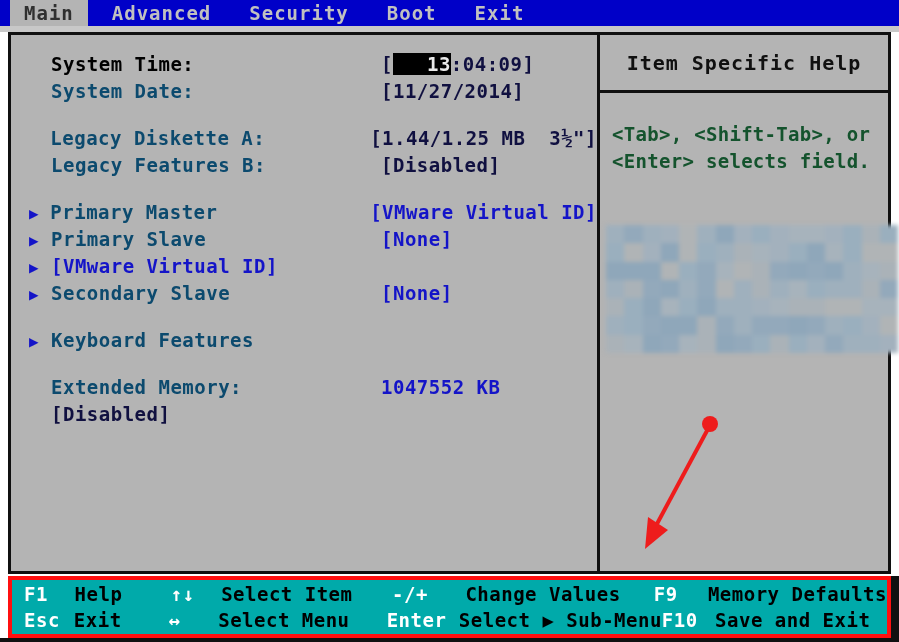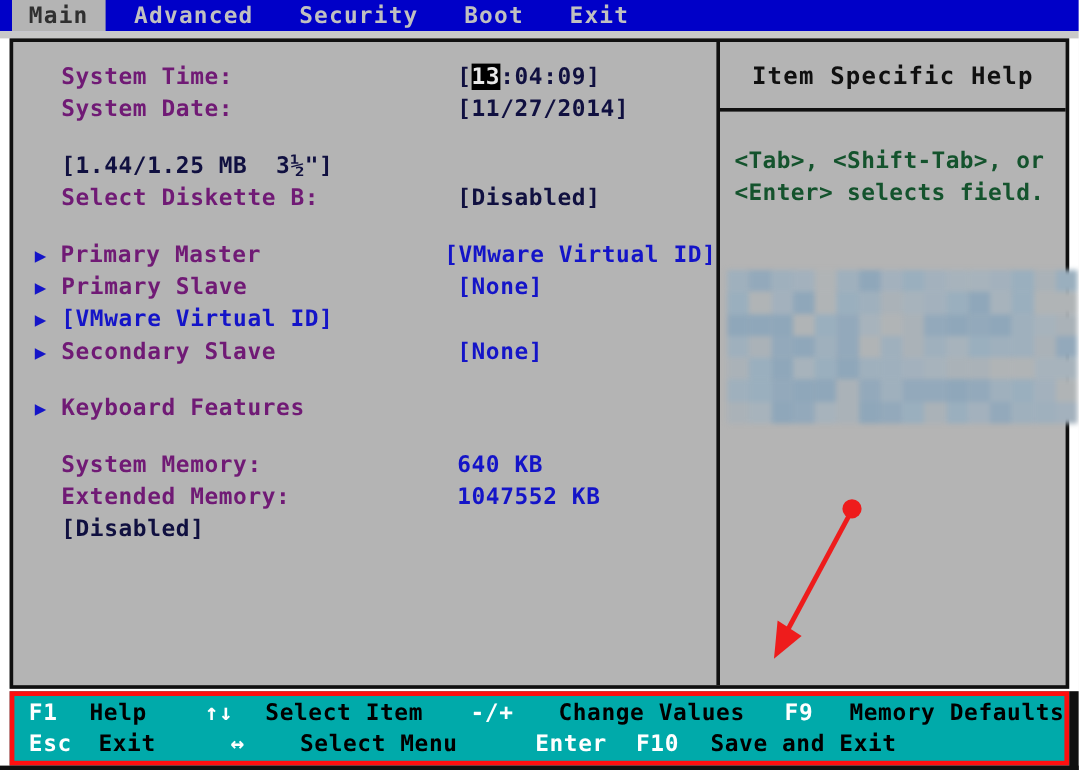--- a/index.html
+++ b/index.html
@@ -78,41 +78,42 @@
     padding-left: 18px;
     white-space: pre;
   }
   .row .bullet {
     width: 22px;
     color: #1414c8;
     font-size: 16px;
     line-height: 1;
   }
   .row .label {
-    color: #701a75;
+    color: #0c4a6e;
     font-size: 19px;
     font-weight: bold;
     letter-spacing: 0.5px;
     width: 330px;
     white-space: pre;
   }
   .row .label.sel {
-    color: #701a75;
+    color: #000000;
   }
   .row .value {
     color: #101040;
     font-size: 19px;
     font-weight: bold;
     letter-spacing: 0.5px;
     white-space: pre;
   }
   .row .value.blue { color: #1414c8; }
   .cursor {
     background: #000000;
     color: #e8e8e8;
+    padding-left: 34px;
   }
   .gap { height: 20px; }
 
   
   #help-pane {
     flex: 1;
     position: relative;
     box-sizing: border-box;
   }
   #help-title {
@@ -251,26 +252,27 @@
     <div class="row">
       <span class="bullet"></span>
       <span class="label">System Date:</span>
       <span class="value">[11/27/2014]</span>
     </div>
 
     <div class="gap"></div>
 
     <div class="row">
       <span class="bullet"></span>
+      <span class="label">Legacy Diskette A:</span>
       <span class="value">[1.44/1.25 MB  3½"]</span>
     </div>
 
     <div class="row">
       <span class="bullet"></span>
-      <span class="label">Select Diskette B:</span>
+      <span class="label">Legacy Features B:</span>
       <span class="value">[Disabled]</span>
     </div>
 
     <div class="gap"></div>
 
     <div class="row">
       <span class="bullet">▶</span>
       <span class="label">Primary Master</span>
       <span class="value blue">[VMware Virtual ID]</span>
     </div>
@@ -295,25 +297,20 @@
     <div class="gap"></div>
 
     <div class="row">
       <span class="bullet">▶</span>
       <span class="label">Keyboard Features</span>
       <span class="value blue"></span>
     </div>
 
     <div class="gap"></div>
 
-    <div class="row">
-      <span class="bullet"></span>
-      <span class="label">System Memory:</span>
-      <span class="value blue">640 KB</span>
-    </div>
 
     <div class="row">
       <span class="bullet"></span>
       <span class="label">Extended Memory:</span>
       <span class="value blue">1047552 KB</span>
     </div>
 
     <div class="row">
       <span class="bullet"></span>
       <span class="value">[Disabled]</span>
@@ -462,20 +459,21 @@
       <span class="fdesc c6">Change Values</span>
       <span class="fkey c7">F9</span>
       <span class="fdesc c8">Memory Defaults</span>
     </div>
     <div class="frow">
       <span class="fkey c1">Esc</span>
       <span class="fdesc c2">Exit</span>
       <span class="fkey c3">↔</span>
       <span class="fdesc c4">Select Menu</span>
       <span class="fkey c5">Enter</span>
+      <span class="fdesc c6">Select ▶ Sub-Menu</span>
       <span class="fkey c7">F10</span>
       <span class="fdesc c8">Save and Exit</span>
     </div>
   </div>
 </div>
 
 <div id="bottom-strip"></div>
 <div id="right-strip"></div>
 
 </body></html>

